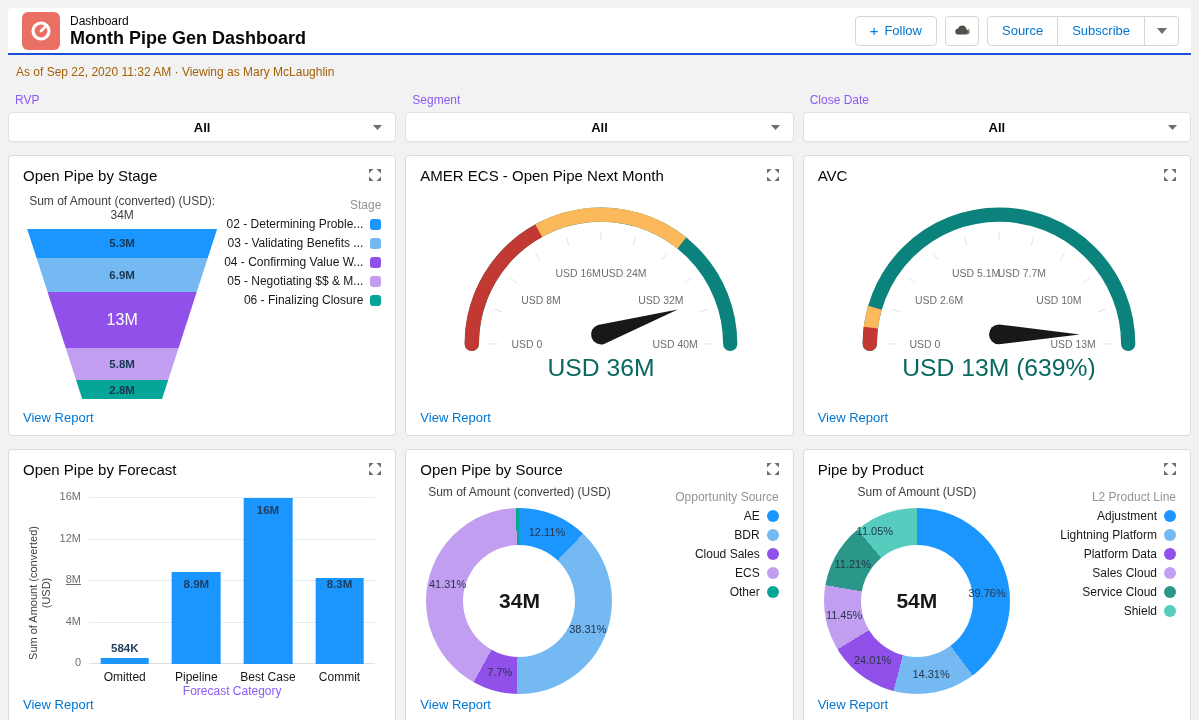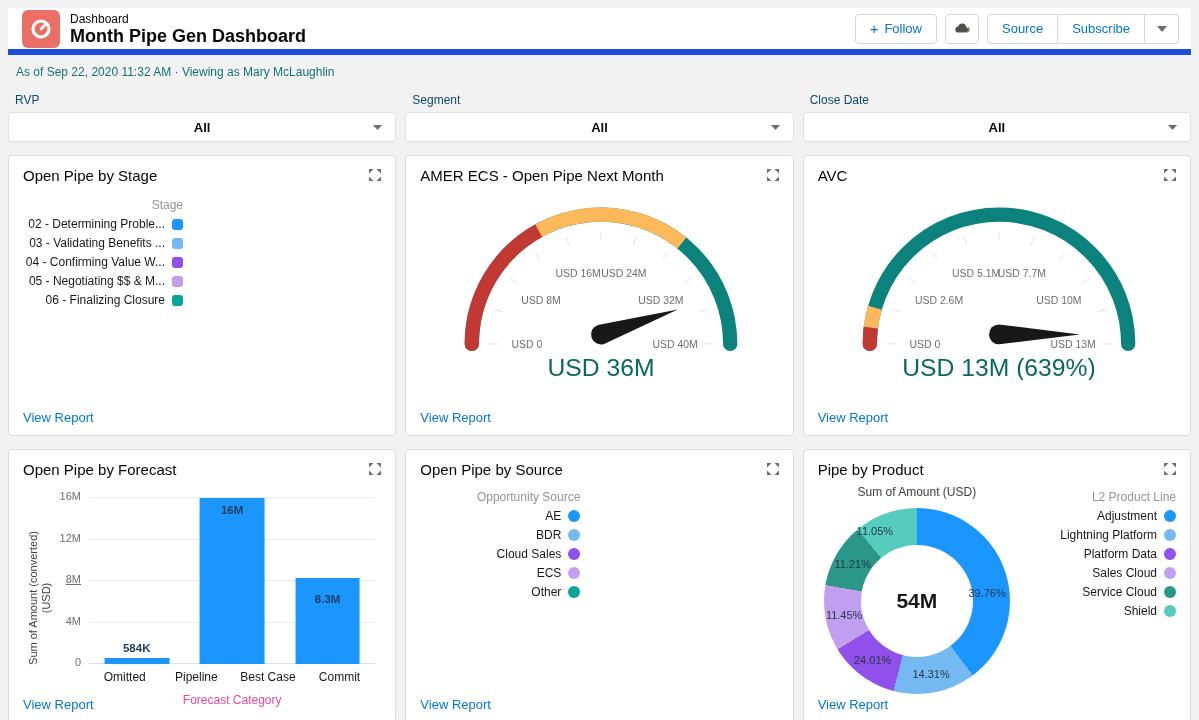--- a/index.html
+++ b/index.html
@@ -8,21 +8,21 @@
     font-family: "Liberation Sans", sans-serif;
     background: #f3f2f2;
     color: #181818;
     overflow: hidden;
   }
   .page { width:1199px; height:720px; background:#f3f2f2; position:relative; }
 
   
   .hdr {
     margin: 8px 8px 0 8px; height: 47px; background: #fff;
-    border-radius: 4px 4px 0 0; border-bottom: 6px solid #1d4ed8;
+    border-radius: 4px 4px 0 0; border-bottom: 2px solid #1d4ed8;
     display: flex; align-items: center; justify-content: space-between;
     padding: 0 12px 0 14px;
   }
   .hdr-left { display:flex; align-items:center; gap:10px; }
   .hdr-icon { width:38px; height:38px; border-radius:6px; display:flex; align-items:center; justify-content:center; }
   .hdr-titles .sub { font-size:12px; color:#080707; line-height:14px; }
   .hdr-titles .main { font-size:18px; font-weight:700; color:#080707; line-height:20px; }
   .hdr-right { display:flex; align-items:center; gap:8px; }
   .btn {
     height:30px; background:#fff; border:1px solid #d8d6d5; border-radius:4px;
@@ -34,25 +34,25 @@
   .btn-group { display:flex; }
   .btn-group .gbtn {
     height:30px; background:#fff; border:1px solid #d8d6d5; color:#0176d3;
     font-size:13px; padding:0 14px; cursor:pointer; font-family:"Liberation Sans",sans-serif;
   }
   .btn-group .gbtn:first-child { border-radius:4px 0 0 4px; }
   .btn-group .gbtn:not(:first-child) { border-left:none; }
   .btn-group .gbtn:last-child { border-radius:0 4px 4px 0; }
   .btn-group .caret { width:34px; padding:0; display:flex; align-items:center; justify-content:center; }
 
-  .asof { margin:10px 0 0 16px; font-size:12px; color:#0f766e; }
+  .asof { margin:10px 0 0 16px; font-size:12px; color:#a16207; }
 
   
   .filters { margin:14px 8px 13px 8px; display:grid; grid-template-columns:repeat(3,1fr); gap:9px; }
-  .flabel { font-size:12px; color:#0c4a6e; margin:0 0 5px 7px; }
+  .flabel { font-size:12px; color:#8b5cf6; margin:0 0 5px 7px; }
   .fselect {
     height:30px; background:#fff; border:1px solid #e3e1e0; border-radius:4px;
     display:flex; align-items:center; justify-content:center; position:relative; cursor:pointer;
     box-shadow:0 1px 1px rgba(0,0,0,.03);
   }
   .fvalue { font-size:13px; font-weight:700; color:#080707; }
   .fcaret { position:absolute; right:13px; top:12px; }
 
   
   .grid {
@@ -103,21 +103,21 @@
   .plot-wrap { flex:1; display:flex; flex-direction:column; padding-right:6px; }
   .plot { position:relative; height:176px; }
   .gridline { position:absolute; left:0; right:0; height:1px; background:#e6ebf2; }
   .gridline.zero { background:#dcdfe4; }
   .bar-row { position:absolute; inset:0; display:flex; }
   .bar-slot { flex:1; position:relative; }
   .bar { position:absolute; bottom:0; left:50%; transform:translateX(-50%); width:68%; cursor:pointer; }
   .bar-label { position:absolute; left:50%; transform:translateX(-50%); font-size:11.5px; font-weight:600; color:#1c3d5e; white-space:nowrap; }
   .cats { display:flex; margin-top:6px; }
   .cat { flex:1; text-align:center; font-size:12px; color:#181818; }
-  .xlabel { text-align:center; font-size:12px; color:#ec4899; margin-top:9px; }
+  .xlabel { text-align:center; font-size:12px; color:#8b5cf6; }
 
   
   .donut-body { display:flex; margin-top:0; }
   .dcol { flex:1; display:flex; flex-direction:column; align-items:center; }
   .dcol .chart-title { margin:7px 0 9px; }
   .donut { position:relative; width:186px; height:186px; border-radius:50%; cursor:pointer; flex:none; }
   .donut::after { content:""; position:absolute; inset:37px; background:#fff; border-radius:50%; z-index:1; }
   .slice-label { position:absolute; transform:translate(-50%,-50%); font-size:11px; color:#26374b; z-index:2; white-space:nowrap; }
   .center-label { position:absolute; top:50%; left:50%; transform:translate(-50%,-50%); font-size:21px; font-weight:700; color:#181818; z-index:2; }
   .donut-legend { width:160px; }
@@ -202,20 +202,40 @@
       <div class="card-title">Open Pipe by Stage</div>
       <button class="expand-btn">
         <svg width="14" height="14" viewBox="0 0 14 14">
           <polygon points="1,1 5.6,1 1,5.6" fill="#706e6b"></polygon>
           <polygon points="13,1 8.4,1 13,5.6" fill="#706e6b"></polygon>
           <polygon points="13,13 8.4,13 13,8.4" fill="#706e6b"></polygon>
           <polygon points="1,13 5.6,13 1,8.4" fill="#706e6b"></polygon>
         </svg>
       </button>
       <div class="stage-body">
+        <div class="fcol">
+          <div class="chart-title">Sum of Amount (converted) (USD): 34M</div>
+          <div id="funnel">
+              <div class="fseg" style="height: 17%; background: rgb(27, 150, 255);">
+                <span class="fval">5.3M</span>
+              </div>
+              <div class="fseg" style="height: 20%; background: rgb(117, 185, 242);">
+                <span class="fval">6.9M</span>
+              </div>
+              <div class="fseg" style="height: 33%; background: rgb(144, 80, 233);">
+                <span class="fval big">13M</span>
+              </div>
+              <div class="fseg" style="height: 19%; background: rgb(194, 158, 241);">
+                <span class="fval">5.8M</span>
+              </div>
+              <div class="fseg" style="height: 11%; background: rgb(6, 165, 154);">
+                <span class="fval">2.8M</span>
+              </div>
+            </div>
+        </div>
         <div class="legend stage-legend">
           <div class="lg-title">Stage</div>
         <div class="lg-row">
               <span class="lg-label">02 - Determining Proble...</span>
               <span class="lg-swatch" style="background: rgb(27, 150, 255);"></span>
             </div>
             <div class="lg-row">
               <span class="lg-label">03 - Validating Benefits ...</span>
               <span class="lg-swatch" style="background: rgb(117, 185, 242);"></span>
             </div>
@@ -340,26 +360,30 @@
               <div class="gridline" style="top: 133.588px;"></div>
               <div class="gridline" style="top: 92.1765px;"></div>
               <div class="gridline" style="top: 50.7647px;"></div>
               <div class="gridline" style="top: 9.35294px;"></div>
               <div class="bar-row">
                 <div class="bar-slot">
                   <div class="bar" style="height: 6.04612px; background: rgb(27, 150, 255);"></div>
                   <span class="bar-label" style="bottom: 10.0461px;">584K</span>
                 </div>
                 <div class="bar-slot">
+                  <div class="bar" style="height: 92.1412px; background: rgb(27, 150, 255);"></div>
+                  <span class="bar-label" style="bottom: 74.1412px;">8.9M</span>
+                </div>
+                <div class="bar-slot">
                   <div class="bar" style="height: 165.647px; background: rgb(27, 150, 255);"></div>
                   <span class="bar-label" style="bottom: 147.647px;">16M</span>
                 </div>
                 <div class="bar-slot">
                   <div class="bar" style="height: 85.9294px; background: rgb(27, 150, 255);"></div>
-                  <span class="bar-label" style="bottom: 59px;">8.3M</span>
+                  <span class="bar-label" style="bottom: 74px;">8.3M</span>
                 </div>
               </div>
             </div>
           <div class="cats" id="bar-cats">
               <span class="cat">Omitted</span>
               <span class="cat">Pipeline</span>
               <span class="cat">Best Case</span>
               <span class="cat">Commit</span>
             </div>
           <div class="xlabel">Forecast Category</div>
@@ -372,20 +396,30 @@
       <div class="card-title">Open Pipe by Source</div>
       <button class="expand-btn">
         <svg width="14" height="14" viewBox="0 0 14 14">
           <polygon points="1,1 5.6,1 1,5.6" fill="#706e6b"></polygon>
           <polygon points="13,1 8.4,1 13,5.6" fill="#706e6b"></polygon>
           <polygon points="13,13 8.4,13 13,8.4" fill="#706e6b"></polygon>
           <polygon points="1,13 5.6,13 1,8.4" fill="#706e6b"></polygon>
         </svg>
       </button>
       <div class="donut-body">
+        <div class="dcol">
+          <div class="chart-title">Sum of Amount (converted) (USD)</div>
+          <div class="donut" id="donut-source" style="background: conic-gradient(rgb(27, 150, 255) 0%, rgb(27, 150, 255) 12.11%, rgb(117, 185, 242) 12.11%, rgb(117, 185, 242) 50.42%, rgb(144, 80, 233) 50.42%, rgb(144, 80, 233) 58.12%, rgb(194, 158, 241) 58.12%, rgb(194, 158, 241) 99.43%, rgb(6, 165, 154) 99.43%, rgb(6, 165, 154) 100%);">
+            <span class="center-label">34M</span>
+          <span class="slice-label" style="left: 120.479px; top: 24.2911px;">12.11%</span>
+              <span class="slice-label" style="left: 161.34px; top: 121.383px;">38.31%</span>
+              <span class="slice-label" style="left: 73.3837px; top: 164.353px;">7.7%</span>
+              <span class="slice-label" style="left: 21.0719px; top: 75.612px;">41.31%</span>
+            </div>
+        </div>
         <div class="legend donut-legend">
           <div class="lg-title">Opportunity Source</div>
         <div class="lg-row">
               <span class="lg-label">AE</span>
               <span class="lg-swatch circle" style="background: rgb(27, 150, 255);"></span>
             </div>
             <div class="lg-row">
               <span class="lg-label">BDR</span>
               <span class="lg-swatch circle" style="background: rgb(117, 185, 242);"></span>
             </div>

